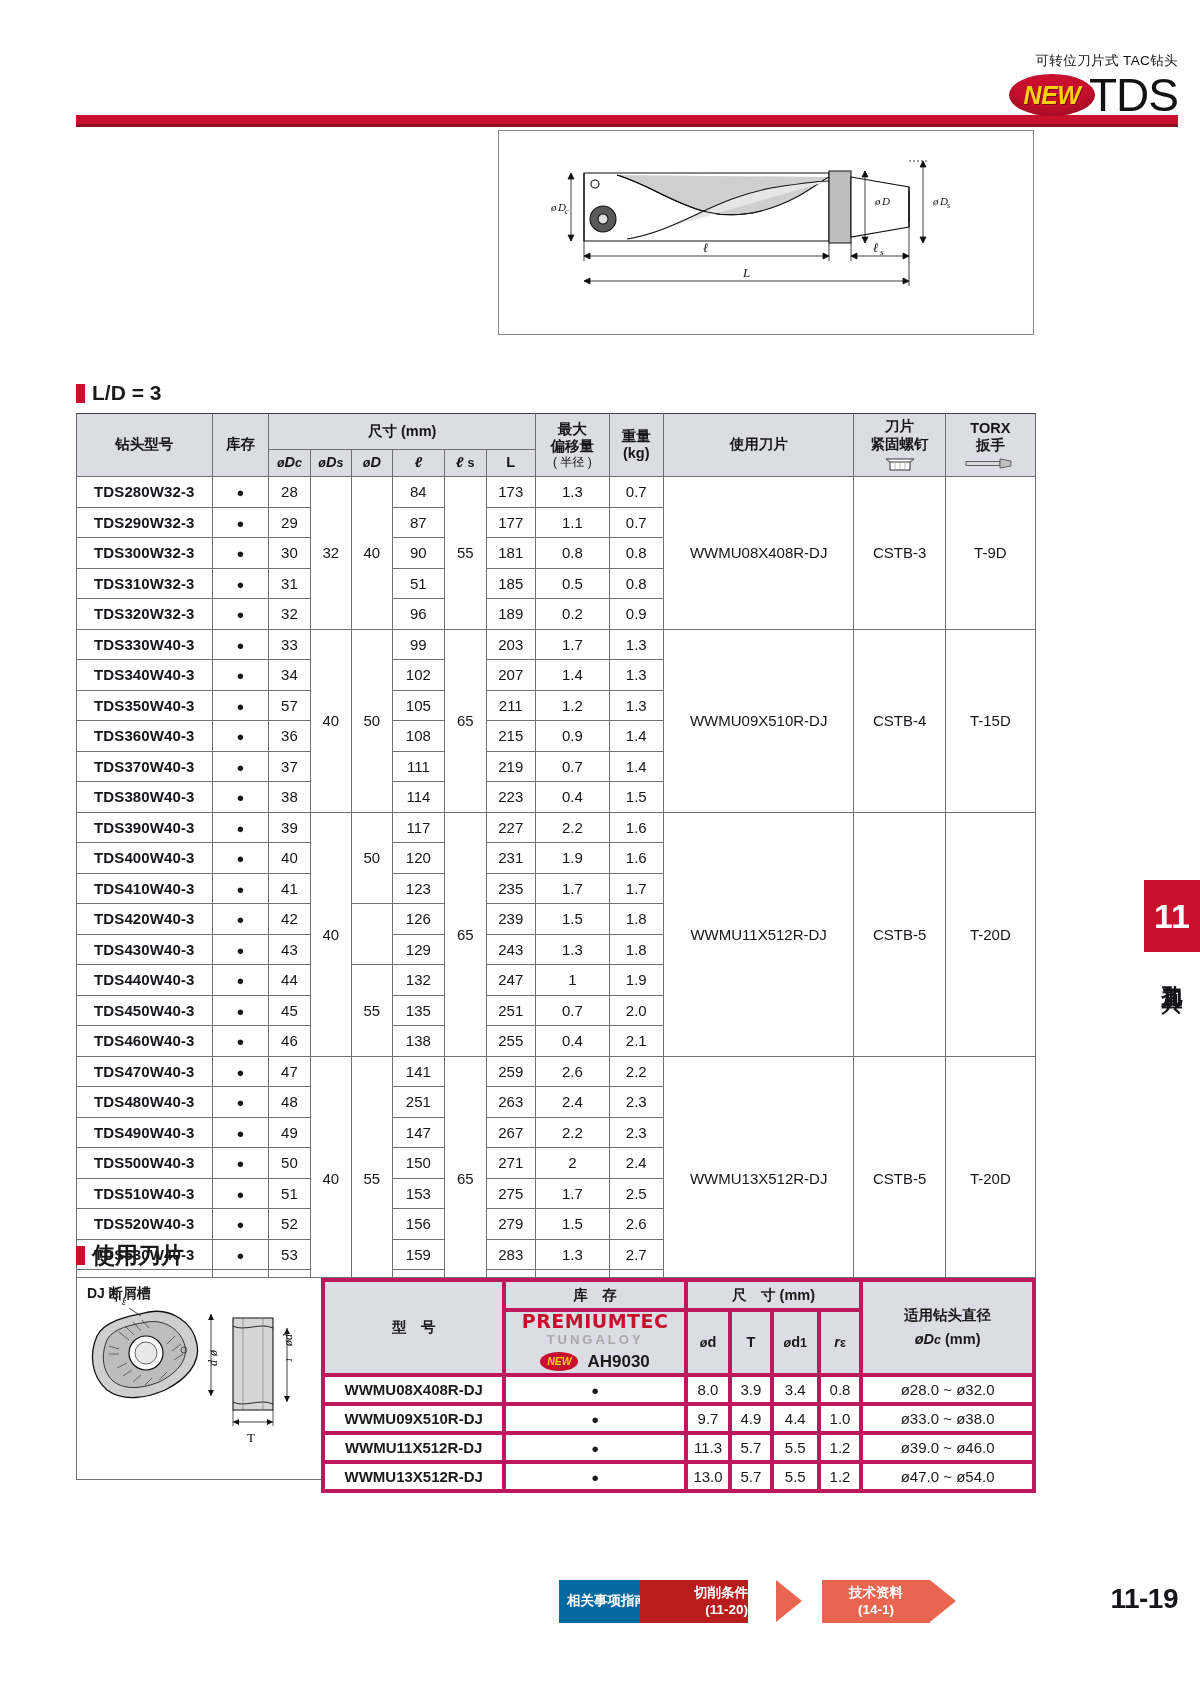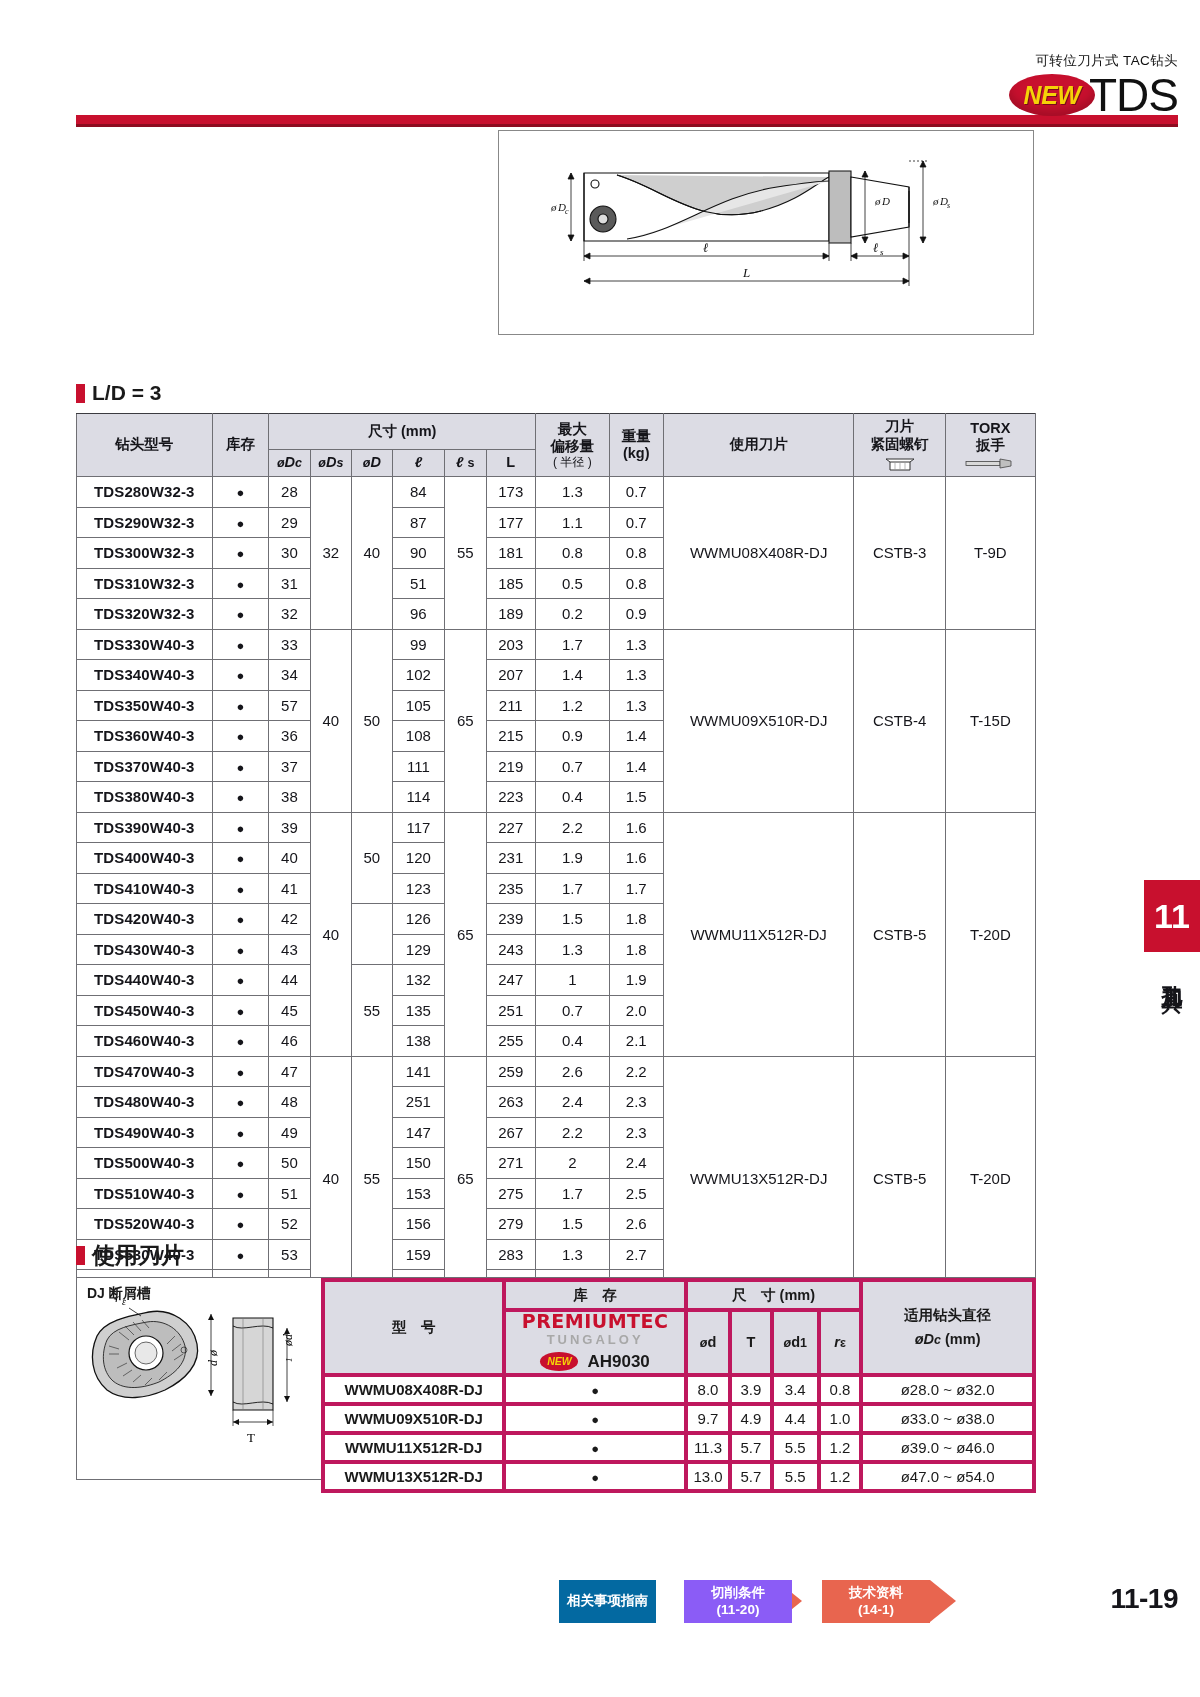--- a/index.html
+++ b/index.html
@@ -162,21 +162,21 @@
   #ah-code { font-size:17px; font-weight:bold; vertical-align:middle; }
 
   
   #footer { position:absolute; left:0; top:1580px; width:1200px; height:60px; }
   .fbtn {
     position:absolute; height:43px;
     display:flex; flex-direction:column; align-items:center; justify-content:center;
     color:#fff; font-size:13.5px; font-weight:bold; line-height:1.22;
   }
   #fbtn-0 { left:559px; width:97px; background:#0369a1; }
-  #fbtn-1 { left:684px; width:108px; background:#8b5cf6; }
+  #fbtn-1 { left:640px; width:108px; background:#b91c1c;align-items:flex-end; }
   #fbtn-2 { left:822px; width:108px; background:#e8654f; }
   .arrow-r {
     position:absolute; top:0; width:0; height:0;
     border-top:21.5px solid transparent;
     border-bottom:21.5px solid transparent;
     border-left:26px solid #e8654f;
   }
   #arr-1 { left:776px; }
   #arr-2 { left:930px; }
   #page-num {

